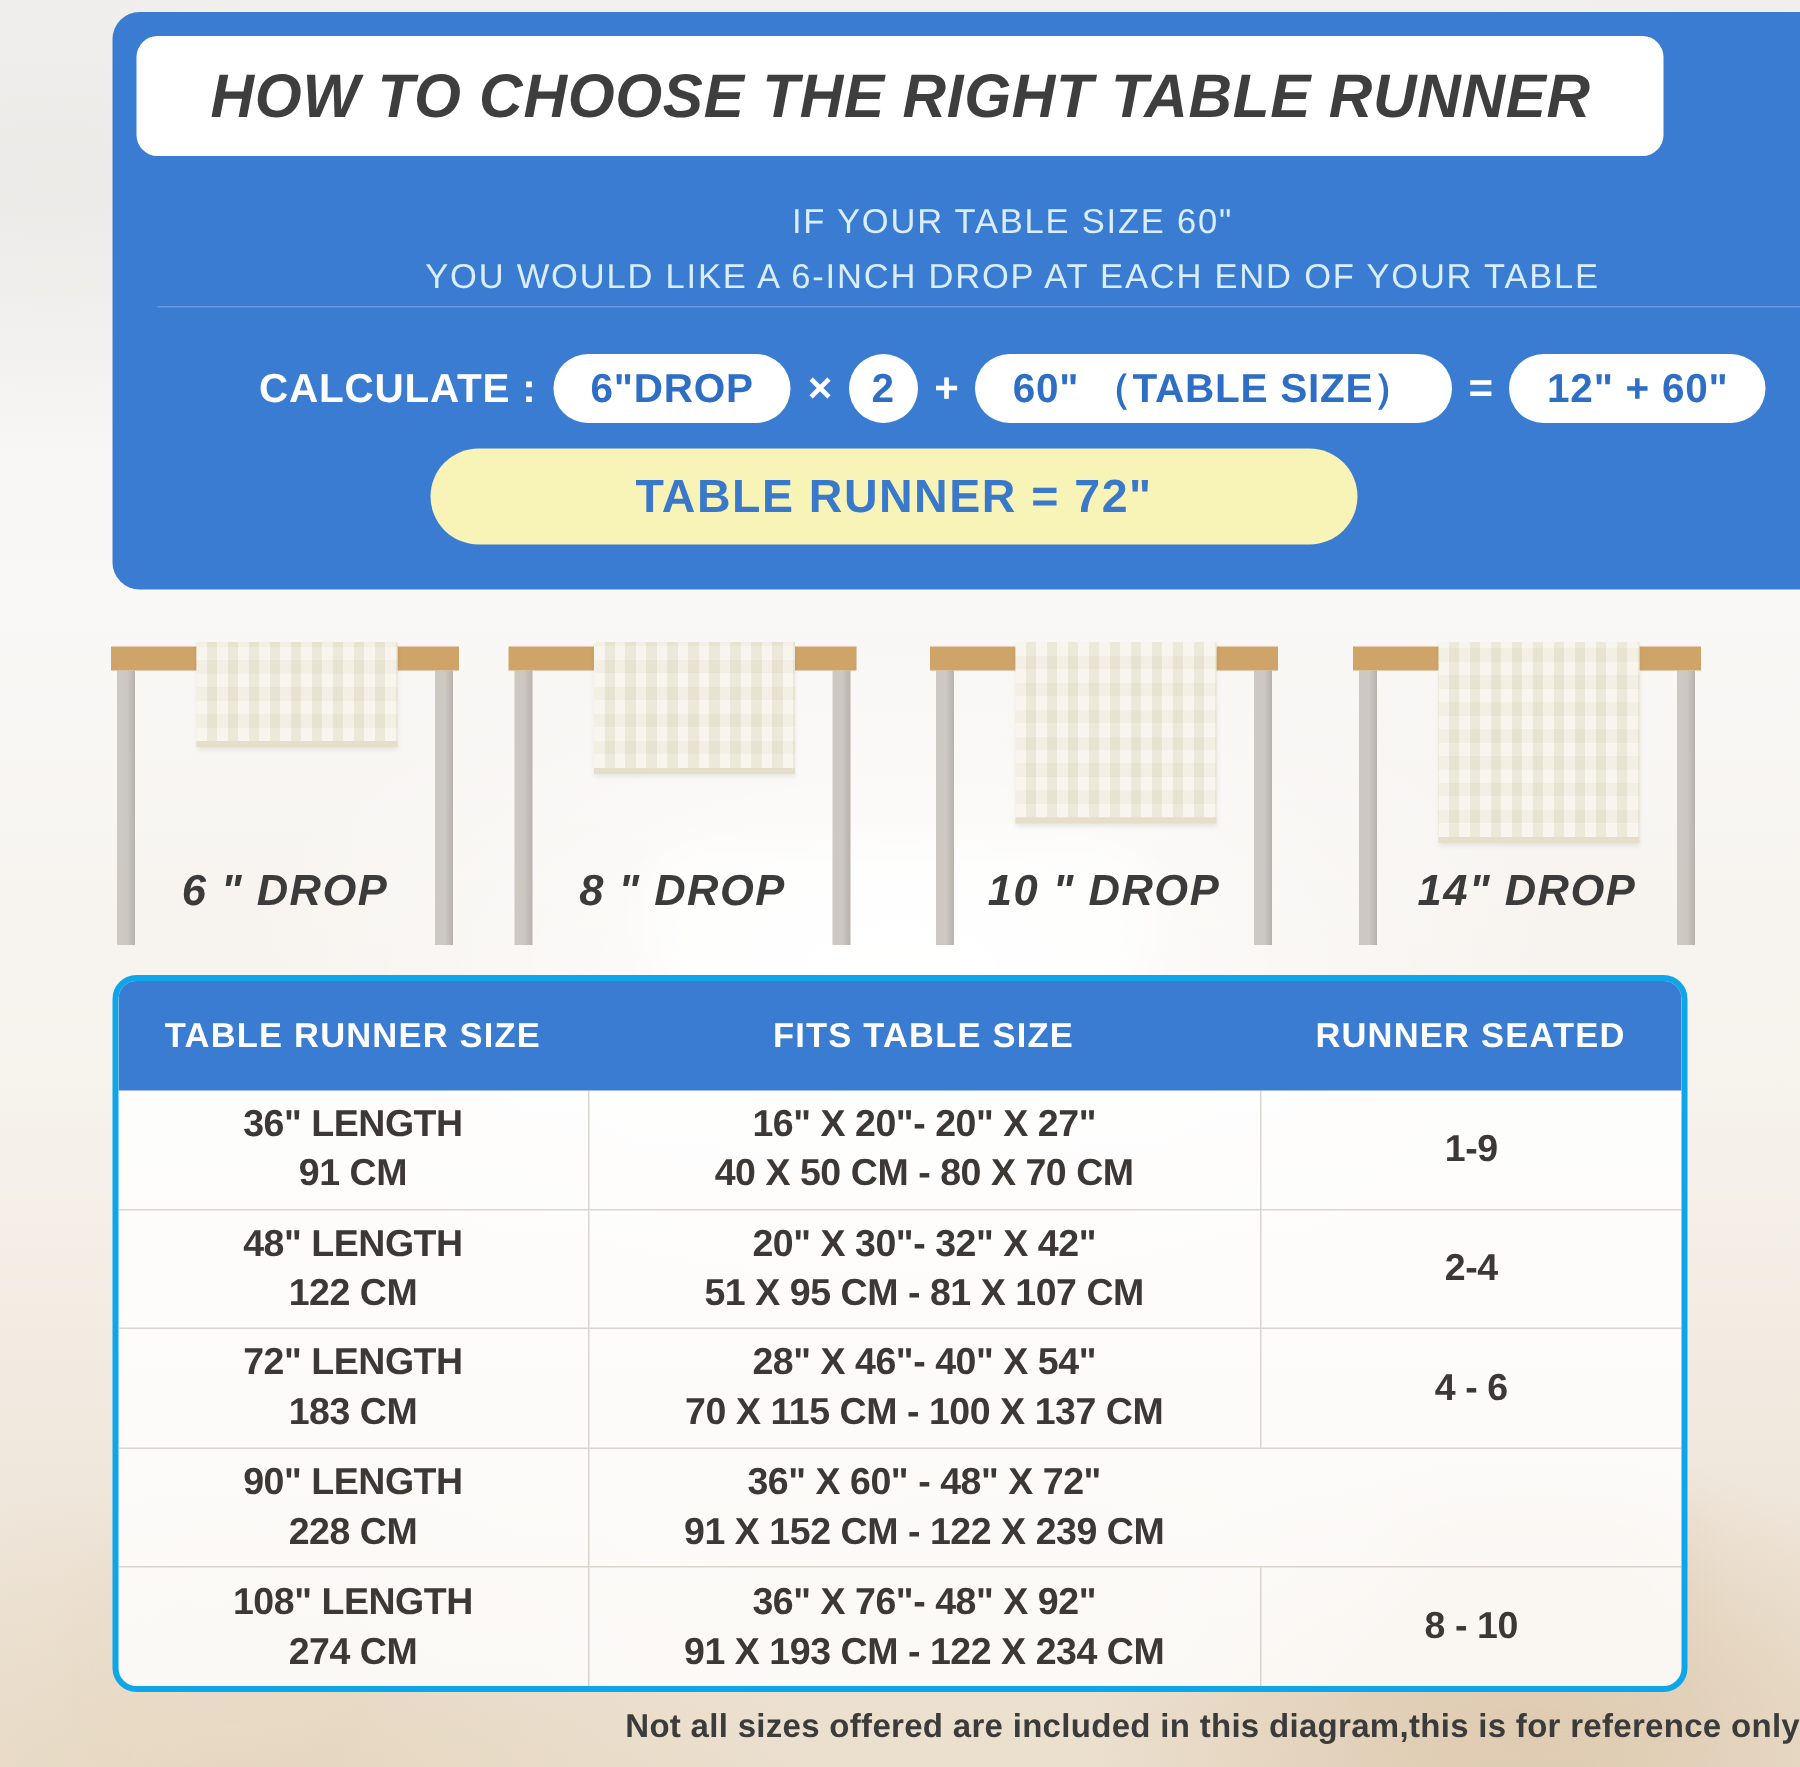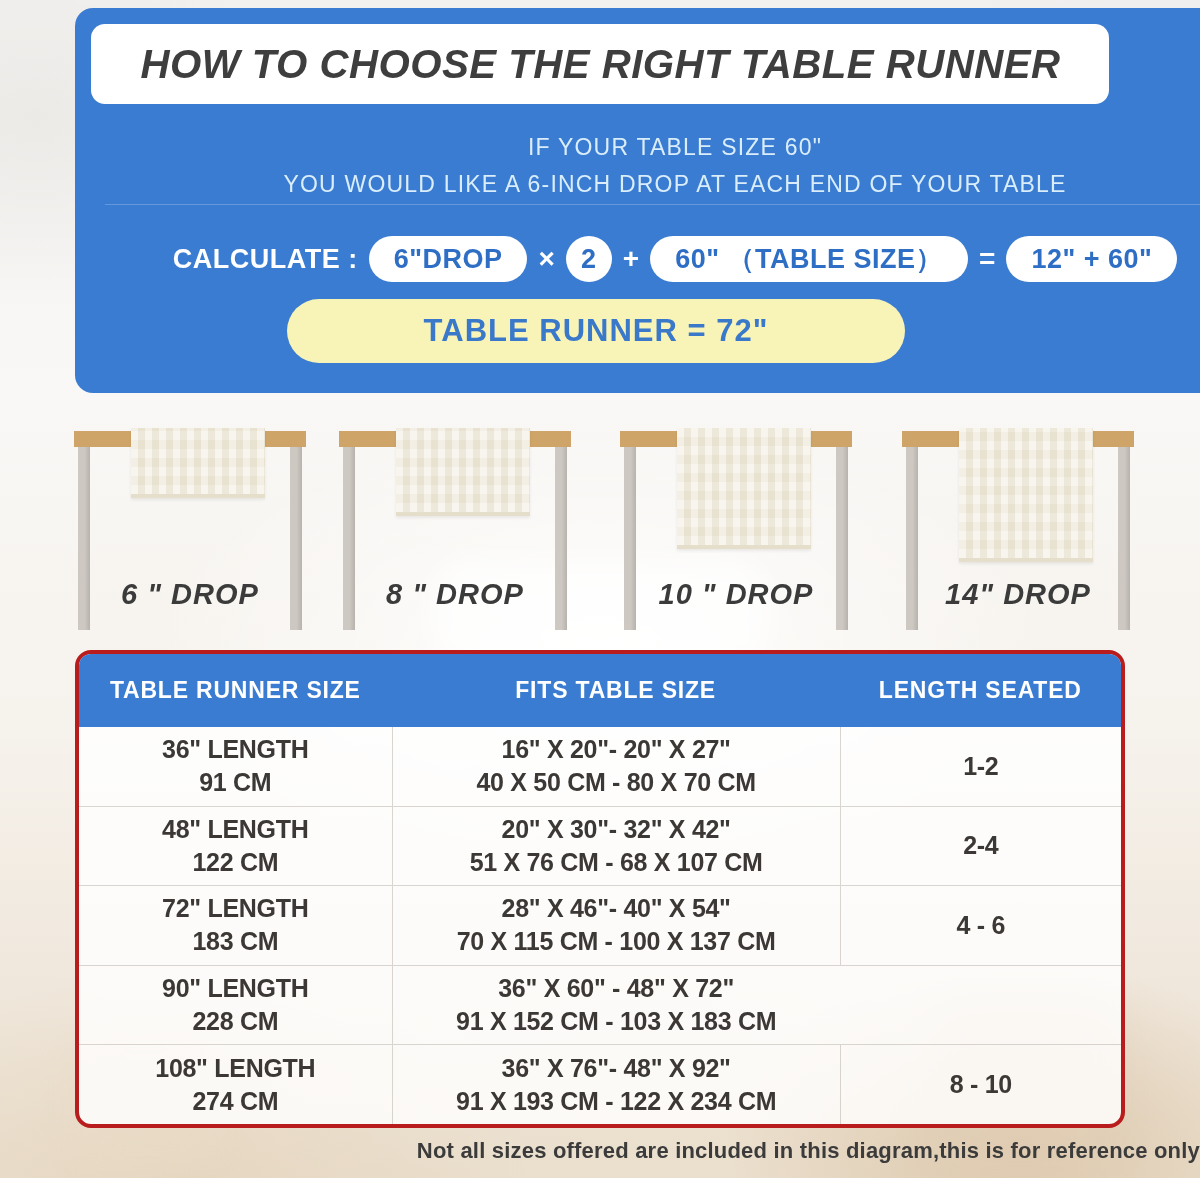--- a/index.html
+++ b/index.html
@@ -91,21 +91,21 @@
   }
   .drop-6{height:66px;} .drop-8{height:84px;} .drop-10{height:117px;} .drop-14{height:130px;}
   .drop-label{
     position:absolute;left:0;width:100%;top:158px;text-align:center;
     font-size:29px;font-weight:800;font-style:italic;color:#3B3B3B;letter-spacing:1px;
   }
 
   
   .size-table{
     position:absolute;left:75px;top:650px;width:1050px;height:478px;
-    border:4px solid #b91c1c;border-radius:16px;box-sizing:border-box;
+    border:4px solid #0ea5e9;border-radius:16px;box-sizing:border-box;
     overflow:hidden;background:rgba(255,255,255,0.82);
   }
   .st-header{
     height:73px;background:#3A7CD1;
     display:grid;grid-template-columns:30% 43% 27%;align-items:center;
   }
   .st-header div{
     text-align:center;color:#ffffff;font-size:23px;font-weight:800;letter-spacing:0.8px;
   }
   .st-body{height:397px;display:flex;flex-direction:column;}
@@ -185,46 +185,46 @@
   <div class="leg leg-right"></div>
   <div class="tabletop"></div>
   <div class="runner drop-14"></div>
   <div class="drop-label">14" DROP</div>
 </div>
 
 <div class="size-table">
   <div class="st-header">
     <div>TABLE RUNNER SIZE</div>
     <div>FITS TABLE SIZE</div>
-    <div>LENGTH SEATED</div>
+    <div>RUNNER SEATED</div>
   </div>
   <div class="st-body">
 
     <div class="st-row">
       <div class="st-cell c1">
         <div>36" LENGTH</div>
         <div>91 CM</div>
       </div>
       <div class="st-cell c2">
         <div>16" X 20"- 20" X 27"</div>
         <div>40 X 50 CM - 80 X 70 CM</div>
       </div>
       <div class="st-cell c3">
-        <div>1-2</div>
+        <div>1-9</div>
       </div>
     </div>
 
     <div class="st-row">
       <div class="st-cell c1">
         <div>48" LENGTH</div>
         <div>122 CM</div>
       </div>
       <div class="st-cell c2">
         <div>20" X 30"- 32" X 42"</div>
-        <div>51 X 76 CM - 68 X 107 CM</div>
+        <div>51 X 95 CM - 81 X 107 CM</div>
       </div>
       <div class="st-cell c3">
         <div>2-4</div>
       </div>
     </div>
 
     <div class="st-row">
       <div class="st-cell c1">
         <div>72" LENGTH</div>
         <div>183 CM</div>
@@ -238,21 +238,21 @@
       </div>
     </div>
 
     <div class="st-row">
       <div class="st-cell c1">
         <div>90" LENGTH</div>
         <div>228 CM</div>
       </div>
       <div class="st-cell c2">
         <div>36" X 60" - 48" X 72"</div>
-        <div>91 X 152 CM - 103 X 183 CM</div>
+        <div>91 X 152 CM - 122 X 239 CM</div>
       </div>
     </div>
 
     <div class="st-row">
       <div class="st-cell c1">
         <div>108" LENGTH</div>
         <div>274 CM</div>
       </div>
       <div class="st-cell c2">
         <div>36" X 76"- 48" X 92"</div>

